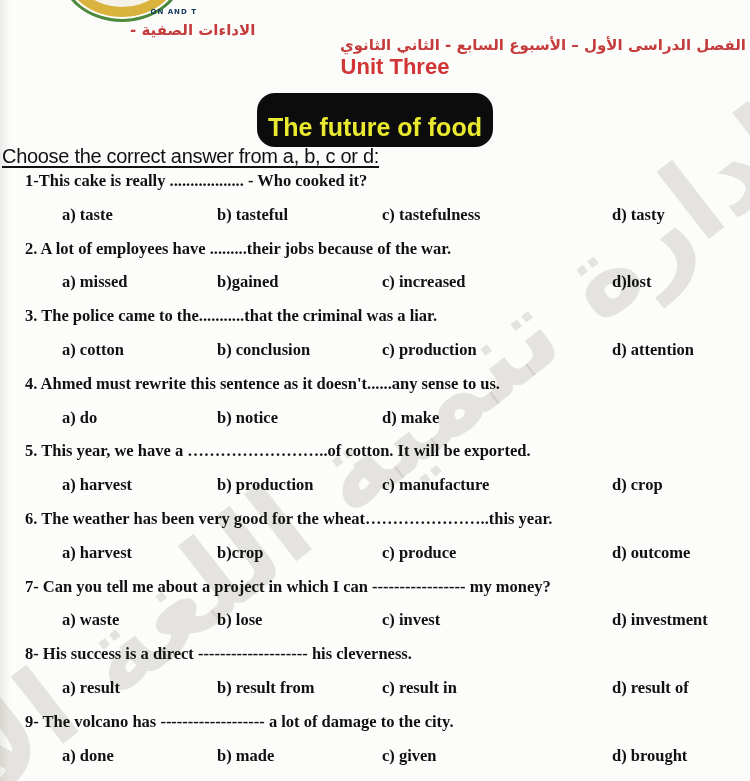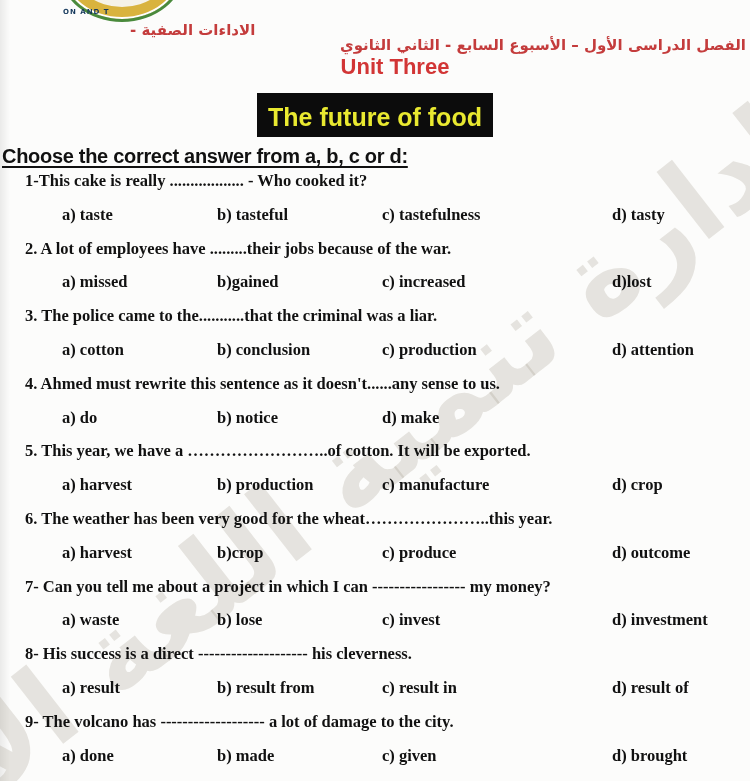--- a/index.html
+++ b/index.html
@@ -41,22 +41,22 @@
     position: absolute;
     left: 60px; top: -80px;
     width: 118px; height: 96px;
     border-radius: 50%;
     background: #f5f2e8;
     border: 3px solid #4a8a3c;
     box-shadow: inset 0 0 0 2px #ffffff, inset 0 0 0 12px #d9b33e;
   }
   .logo-text {
     position: absolute;
-    bottom: 3px; left: 0; width: 100%;
-    text-align: left;
+    bottom: 3px; left: 16px; width: 100%;
+    text-align: right;
     font-family: "DejaVu Sans", sans-serif;
     font-size: 7px; font-weight: bold;
     color: #15395c; letter-spacing: 1px;
   }
 
   .hdr-right {
     position: absolute; top: 36px; right: 4px;
     font-family: "DejaVu Sans", sans-serif;
     font-size: 15px; font-weight: bold;
     color: var(--header-red, #c43c3c);
@@ -82,27 +82,28 @@
   .lesson-wrap {
     position: absolute; top: 93px; left: 0; width: 100%;
     text-align: center;
   }
   .lesson-title {
     display: inline-block;
     background: var(--title-bg, #0c0c0c);
     color: var(--title-yellow, #e9e930);
     font-family: "Liberation Sans", sans-serif;
     font-size: 25px; font-weight: bold;
-    padding: 10px 11px 5px;
+    padding: 20px 11px 5px;
+    border-radius: 18px;
   }
 
   .instruction {
     position: absolute; top: 145px; left: 2px;
     font-family: "Liberation Sans", sans-serif;
-    font-size: 20px; font-weight: bold;
+    font-size: 20px; font-weight: normal;
     color: var(--body-black, #111);
     text-decoration: underline;
     text-underline-offset: 3px;
     letter-spacing: -0.3px;
     white-space: nowrap;
   }
 
   .questions {
     position: absolute; top: 164px; left: 0; width: 100%;
   }

